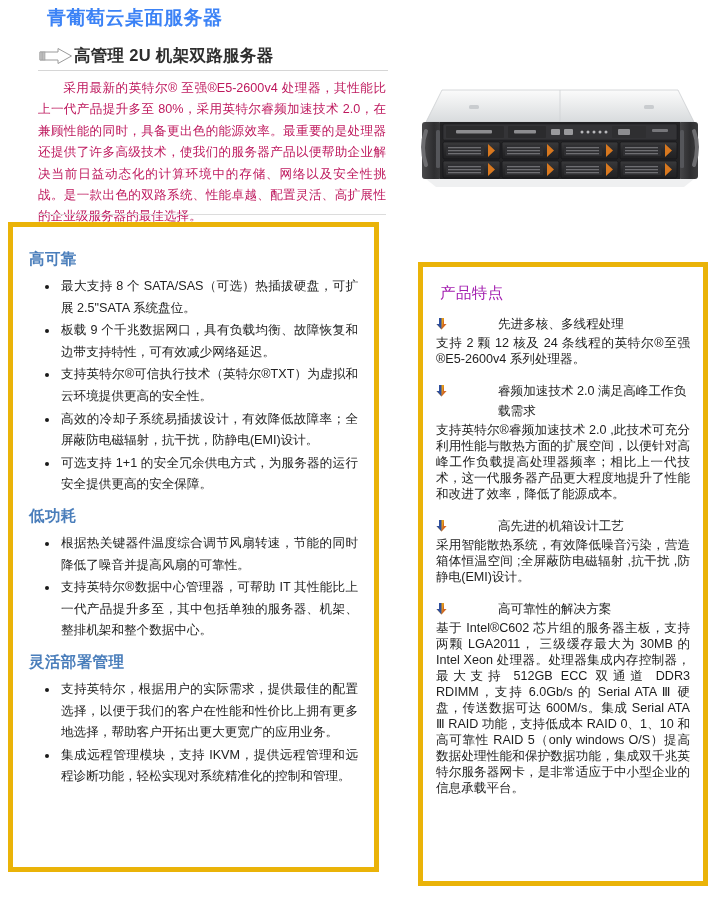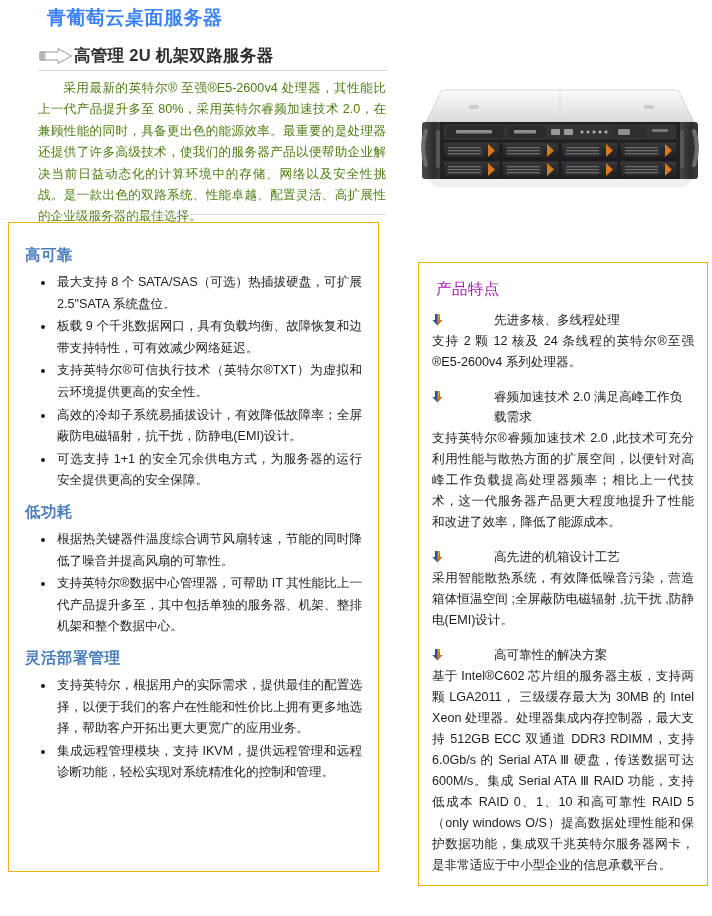--- a/index.html
+++ b/index.html
@@ -67,21 +67,21 @@
   }
 
   
   .intro {
     position: absolute;
     left: 38px;
     top: 78px;
     width: 348px;
     font-size: 12.6px;
     line-height: 21.4px;
-    color: #4d7c0f;
+    color: #be185d;
     text-align: justify;
     text-justify: inter-ideograph;
     text-indent: 2em;
   }
   .intro-rule {
     position: absolute;
     left: 38px;
     top: 214px;
     width: 348px;
     height: 1px;
@@ -96,21 +96,21 @@
     width: 296px;
     height: 120px;
     background: #ffffff;
     overflow: hidden;
   }
   .server-photo svg { display:block; }
 
   
   .panel {
     position: absolute;
-    border: 1px solid #eab308;
+    border: 5px solid #eab308;
     background: #ffffff;
     box-sizing: border-box;
   }
   .panel-left {
     left: 8px;
     top: 222px;
     width: 371px;
     height: 650px;
     padding: 12px 14px 10px 14px;
   }
@@ -179,21 +179,21 @@
     flex: 0 0 26px;
     width: 26px;
     height: 16px;
     position: relative;
     top: 2px;
   }
   .feat-marker svg { display:block; }
   .feat-head-text { flex: 1 1 auto; margin-left: 32px; }
   .feat-body {
     font-size: 12.6px;
-    line-height: 21px;
+    line-height: 16px;
     color: #1d1d1d;
     text-align: justify;
     text-justify: inter-ideograph;
   }
 </style>
 </head>
 <body>
 
 <div class="page">
 

